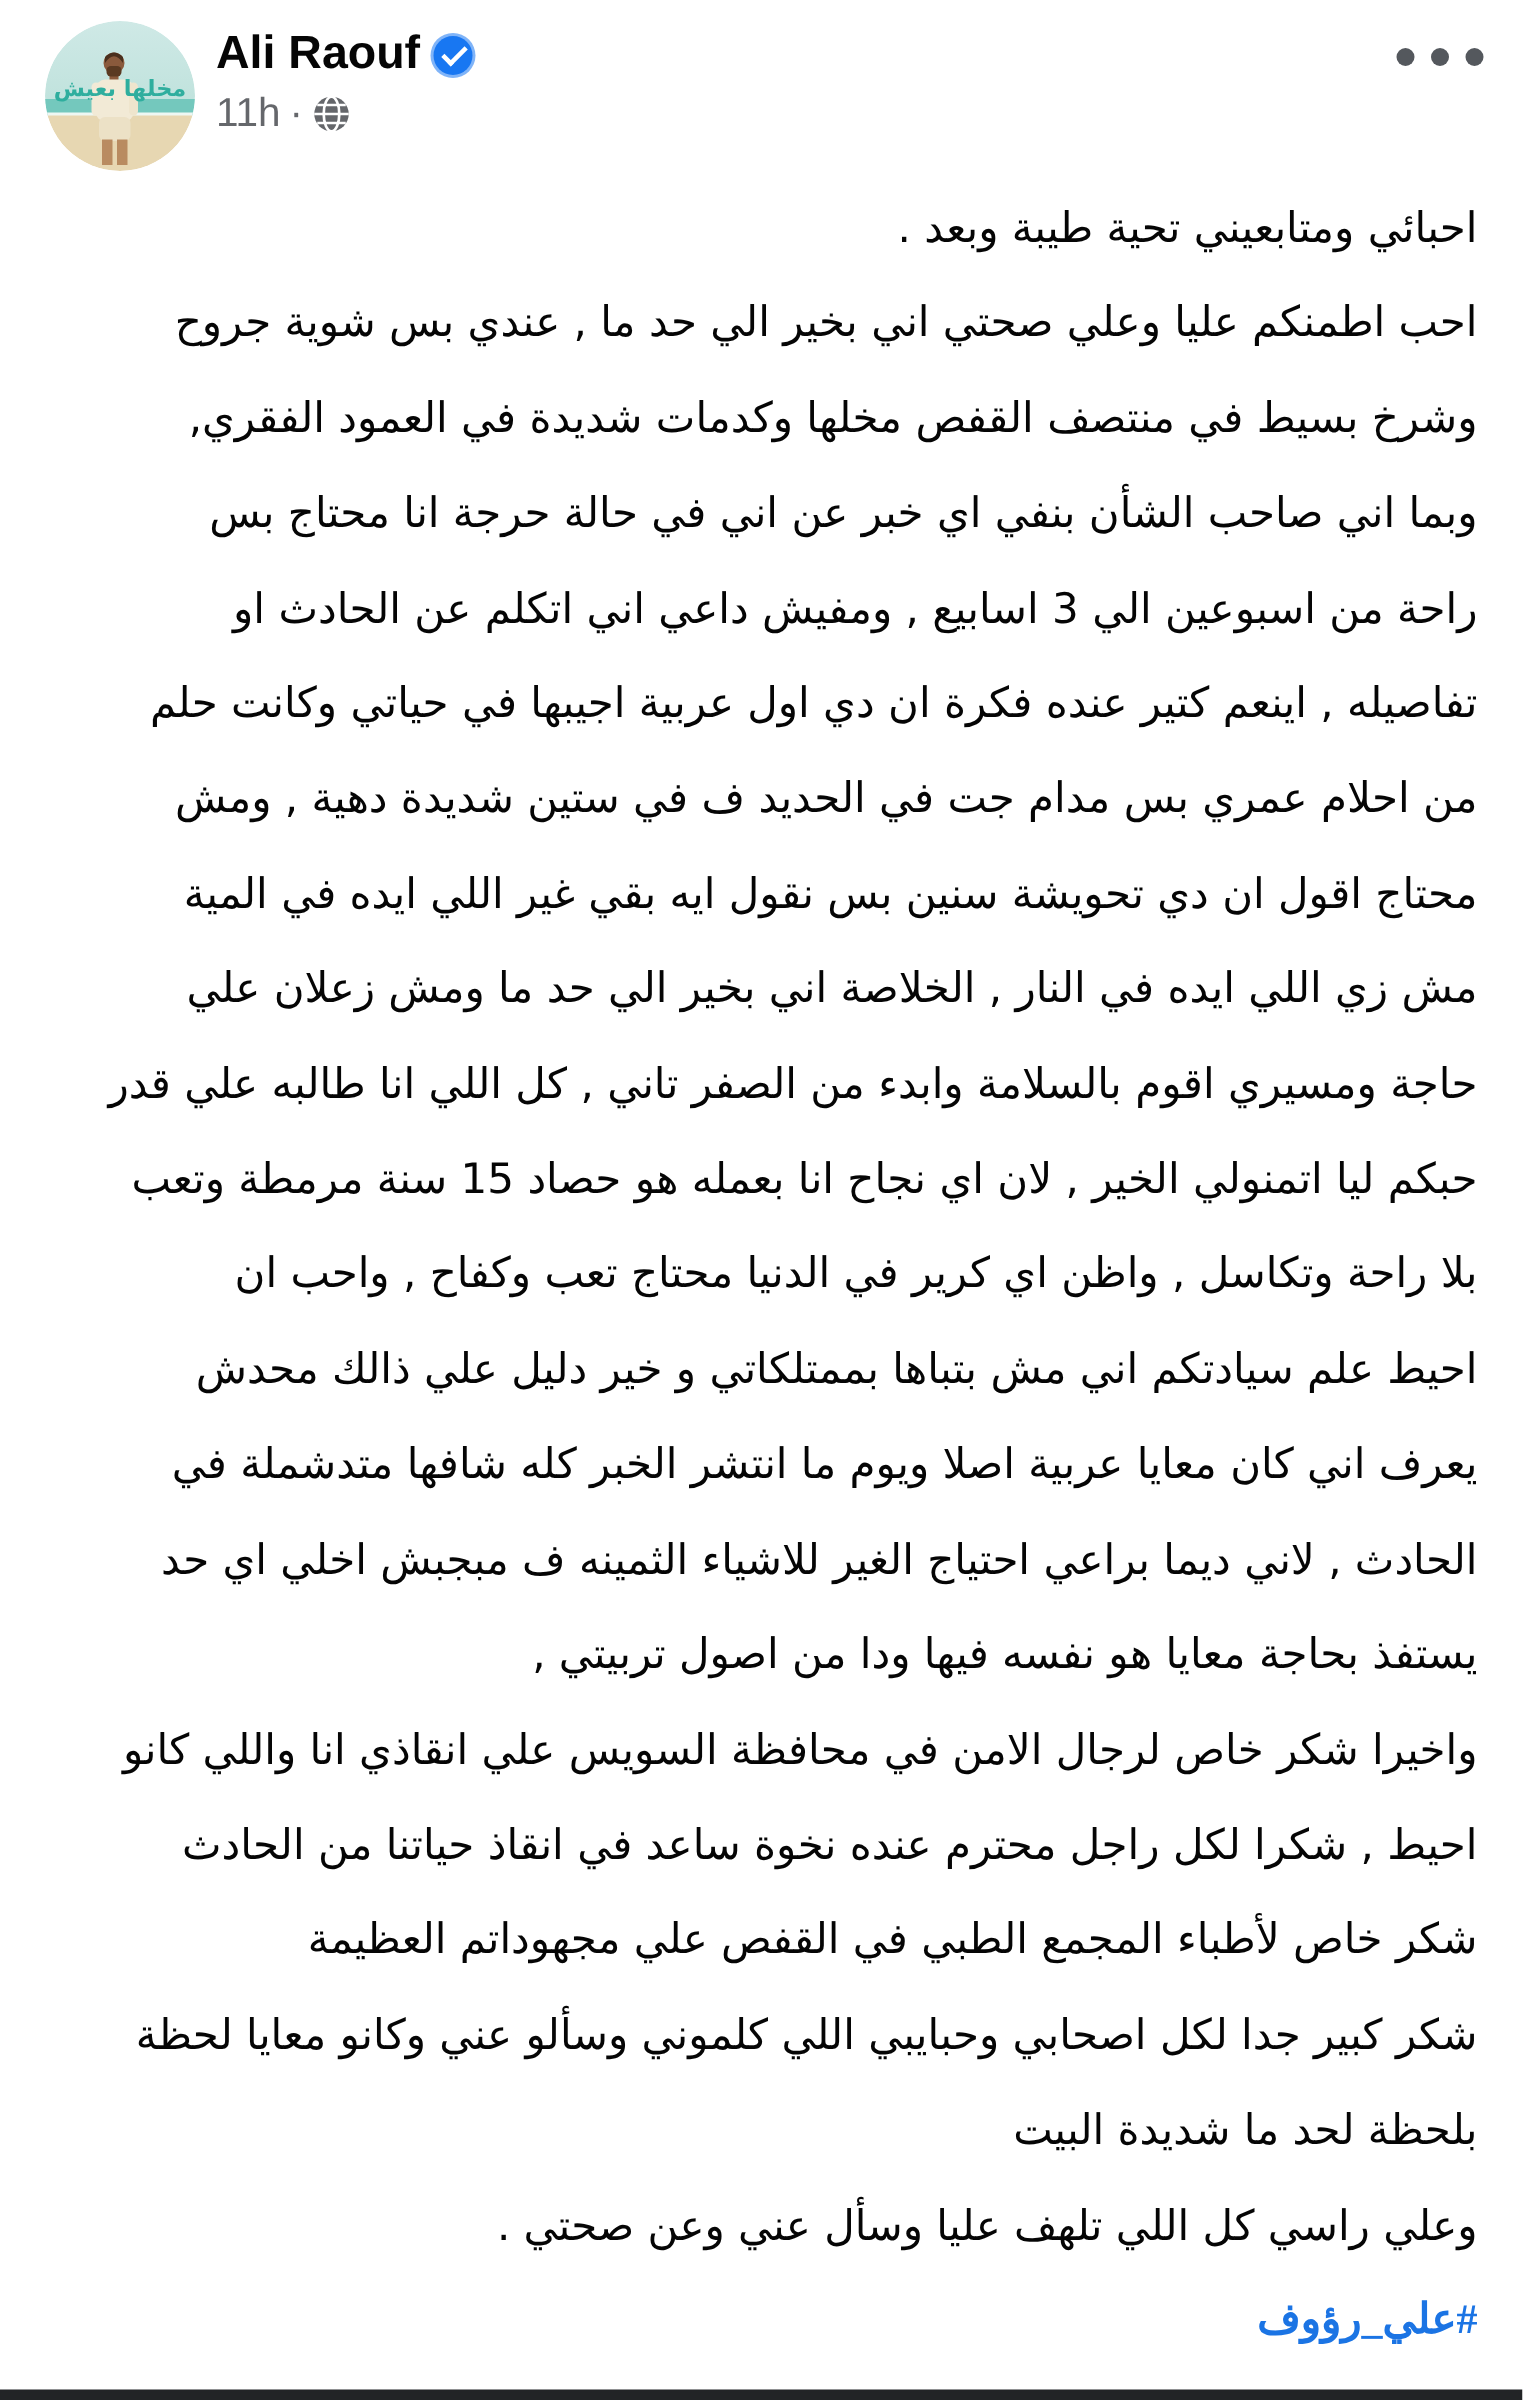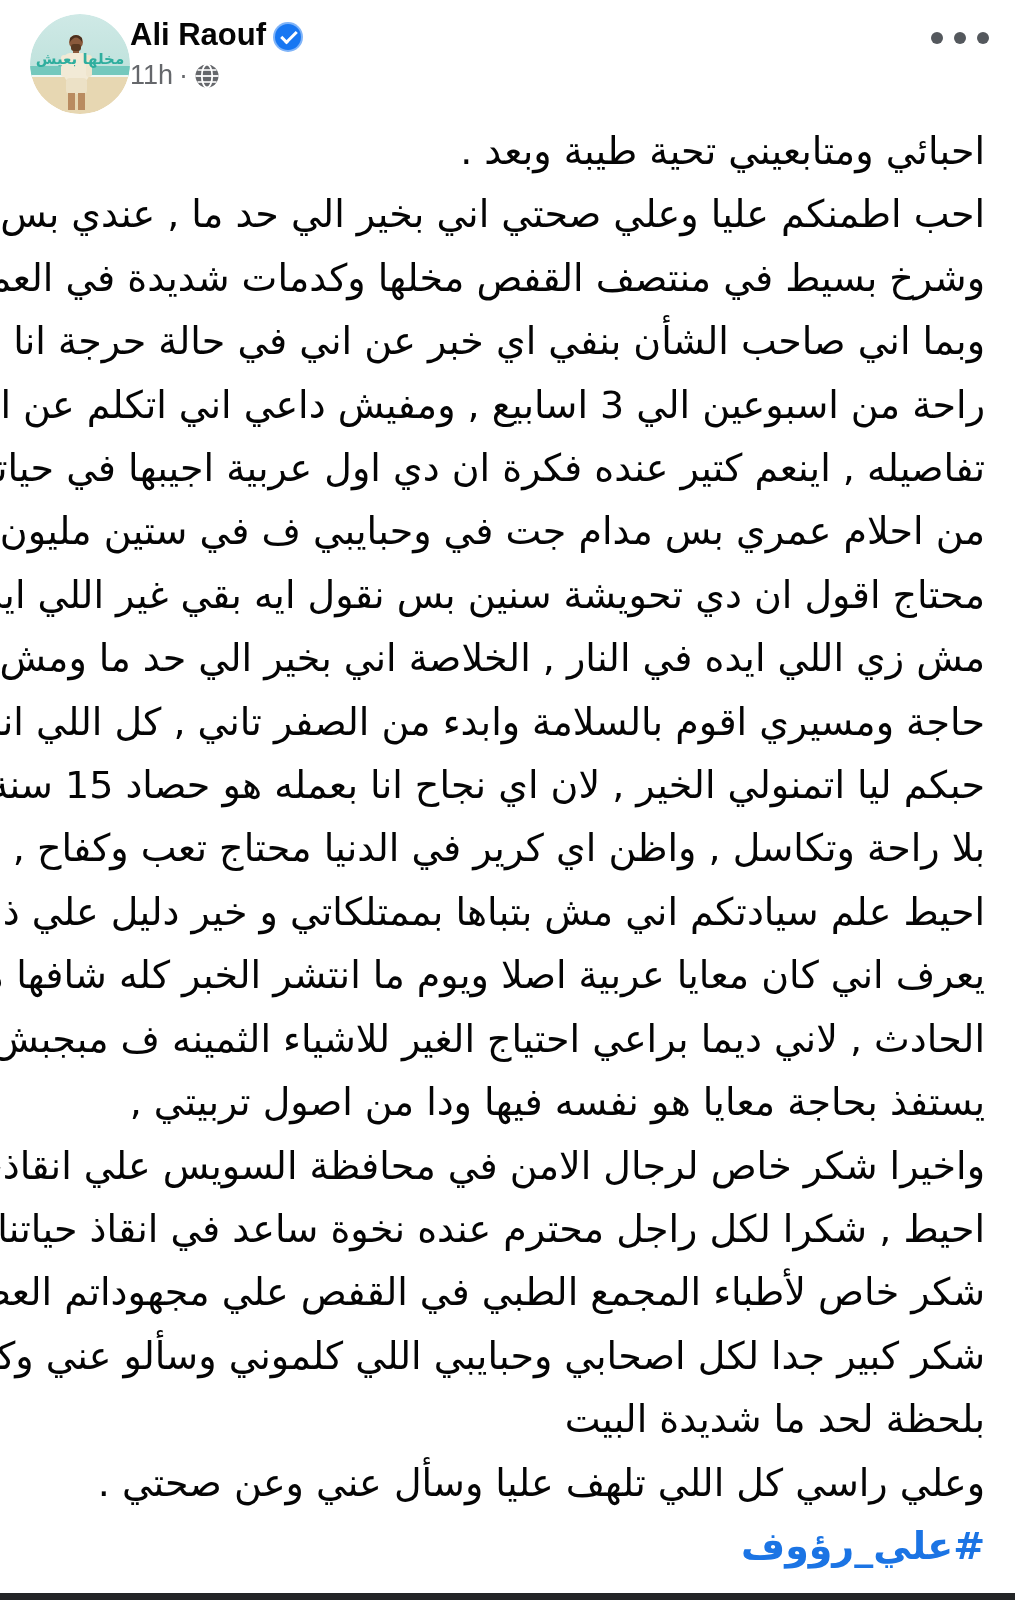--- a/index.html
+++ b/index.html
@@ -13,21 +13,21 @@
   
   .header{
     display:flex;align-items:flex-start;
     padding:14px 20px 0 30px;
     height:108px;box-sizing:border-box;
   }
   .avatar{
     width:100px;height:100px;border-radius:50%;
     overflow:hidden;flex:0 0 auto;cursor:pointer;
   }
-  .hdr-info{flex:1 1 auto;padding-top:4px;}
+  .hdr-info{margin-left:14px;flex:1 1 auto;padding-top:4px;}
   .name-row{display:flex;align-items:center;gap:9px;}
   .name{
     font-family:"Liberation Sans","DejaVu Sans",sans-serif;
     font-weight:bold;font-size:31px;color:#050505;line-height:1.1;
     cursor:pointer;
   }
   .badge{
     width:26px;height:26px;border-radius:50%;
     background:#1877f2;position:relative;flex:0 0 auto;margin-top:3px;
     box-shadow:0 0 0 2px rgba(24,119,242,.55);
@@ -49,26 +49,26 @@
     display:flex;gap:11px;align-items:center;
     padding:14px 6px;margin-top:4px;cursor:pointer;flex:0 0 auto;
   }
   .more-btn .dot{
     width:12px;height:12px;border-radius:50%;background:#54585d;
   }
   
   .post-body{
     direction:rtl;
     padding:12px 30px 0 30px;
-    font-size:38px;color:#050505;
+    font-size:28px;color:#050505;
     line-height:63.4px;
   }
   .post-body .line{white-space:nowrap;}
   .hashtag{
-    color:#1b74e4;font-weight:bold;cursor:pointer;white-space:nowrap;
+    color:#1b74e4;font-weight:bold;cursor:pointer;white-space:nowrap;font-family:Liberation Serif, serif;
   }
   
   .bottom-strip{
     position:absolute;left:0;bottom:0;width:100%;height:7px;
     background:#222426;
   }
 </style>
 </head>
 <body>
 
@@ -132,21 +132,21 @@
   </div>
 </div>
 
 <div class="post-body">
   <div class="line">احبائي ومتابعيني تحية طيبة وبعد .</div>
   <div class="line">احب اطمنكم عليا وعلي صحتي اني بخير الي حد ما , عندي بس شوية جروح</div>
   <div class="line">وشرخ بسيط في منتصف القفص مخلها وكدمات شديدة في العمود الفقري,</div>
   <div class="line">وبما اني صاحب الشأن بنفي اي خبر عن اني في حالة حرجة انا محتاج بس</div>
   <div class="line">راحة من اسبوعين الي 3 اسابيع , ومفيش داعي اني اتكلم عن الحادث او</div>
   <div class="line">تفاصيله , اينعم كتير عنده فكرة ان دي اول عربية اجيبها في حياتي وكانت حلم</div>
-  <div class="line">من احلام عمري بس مدام جت في وحبايبي ف في ستين مليون دهية , ومش</div>
+  <div class="line">من احلام عمري بس مدام جت في الحديد ف في ستين شديدة دهية , ومش</div>
   <div class="line">محتاج اقول ان دي تحويشة سنين بس نقول ايه بقي غير اللي ايده في المية</div>
   <div class="line">مش زي اللي ايده في النار , الخلاصة اني بخير الي حد ما ومش زعلان علي</div>
   <div class="line">حاجة ومسيري اقوم بالسلامة وابدء من الصفر تاني , كل اللي انا طالبه علي قدر</div>
   <div class="line">حبكم ليا اتمنولي الخير , لان اي نجاح انا بعمله هو حصاد 15 سنة مرمطة وتعب</div>
   <div class="line">بلا راحة وتكاسل , واظن اي كرير في الدنيا محتاج تعب وكفاح , واحب ان</div>
   <div class="line">احيط علم سيادتكم اني مش بتباها بممتلكاتي و خير دليل علي ذالك محدش</div>
   <div class="line">يعرف اني كان معايا عربية اصلا ويوم ما انتشر الخبر كله شافها متدشملة في</div>
   <div class="line">الحادث , لاني ديما براعي احتياج الغير للاشياء الثمينه ف مبجبش اخلي اي حد</div>
   <div class="line">يستفذ بحاجة معايا هو نفسه فيها ودا من اصول تربيتي ,</div>
   <div class="line">واخيرا شكر خاص لرجال الامن في محافظة السويس علي انقاذي انا واللي كانو</div>

